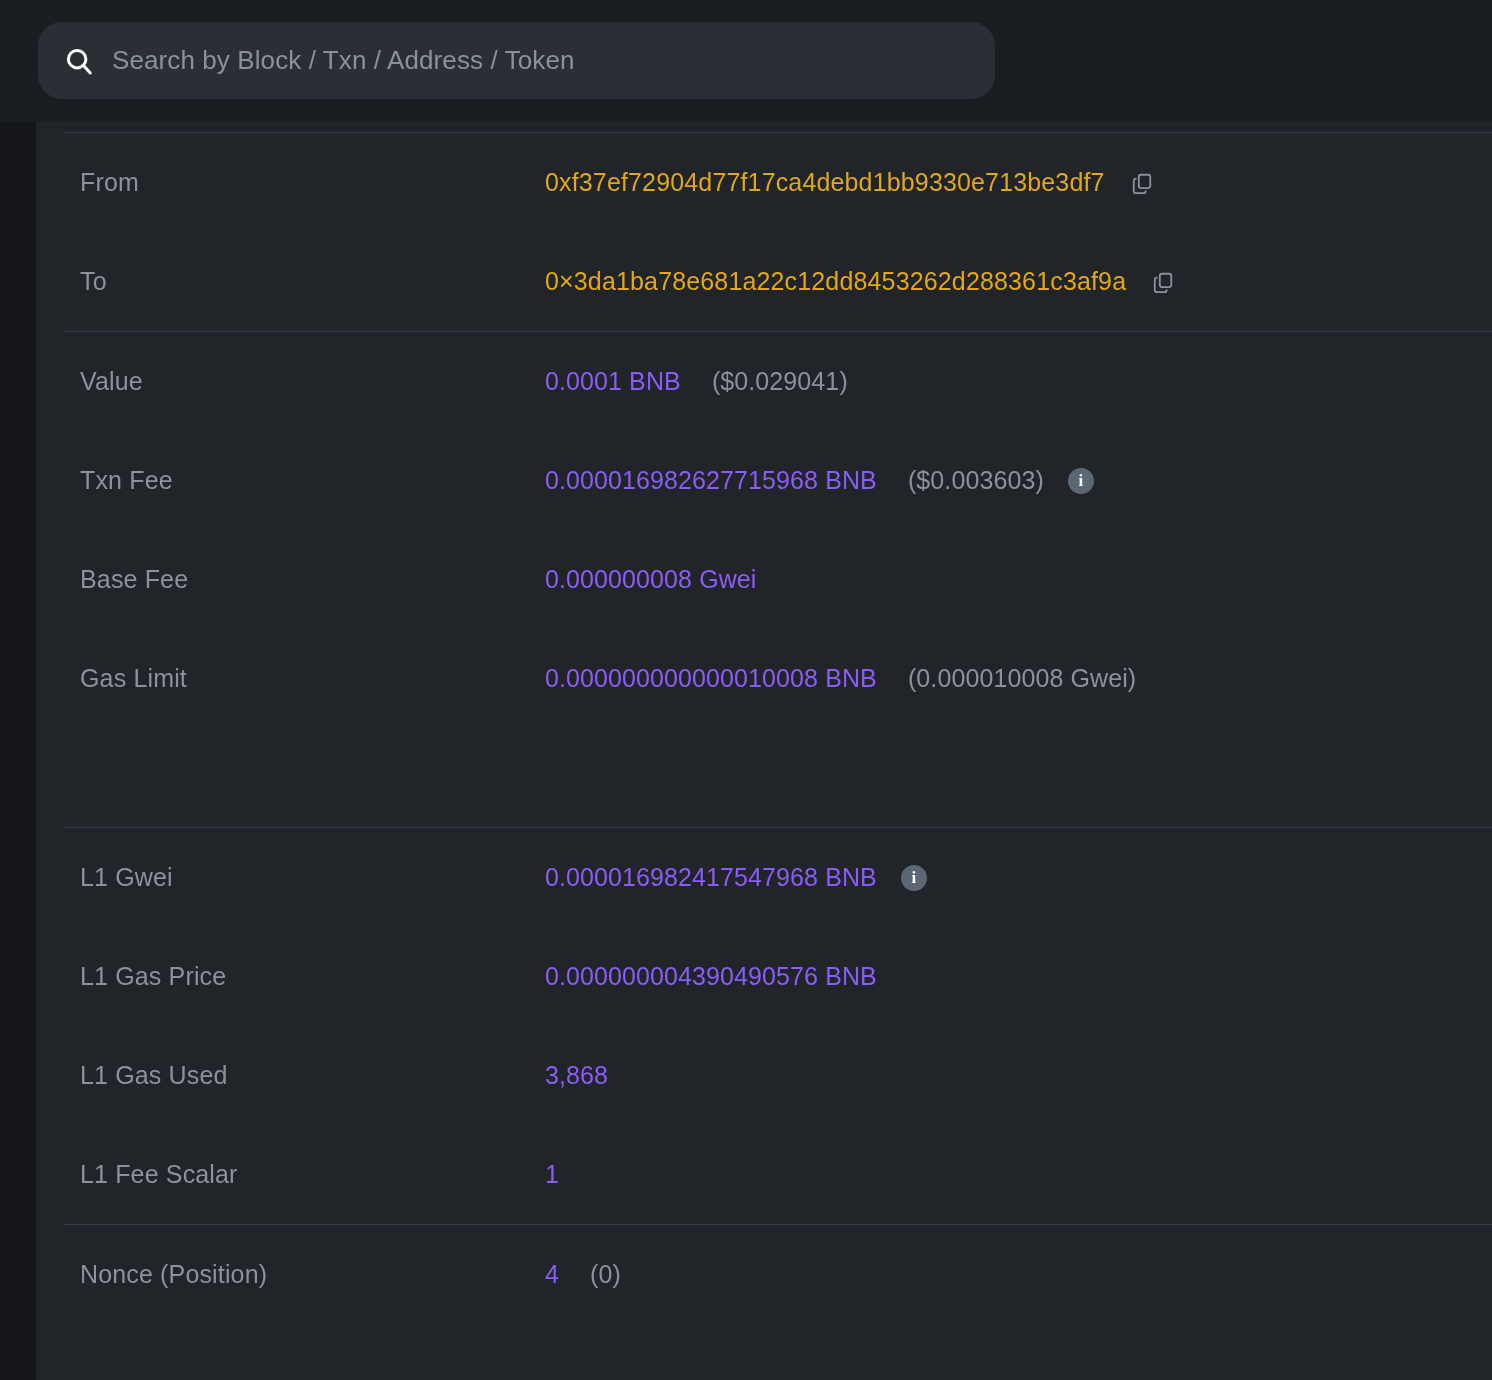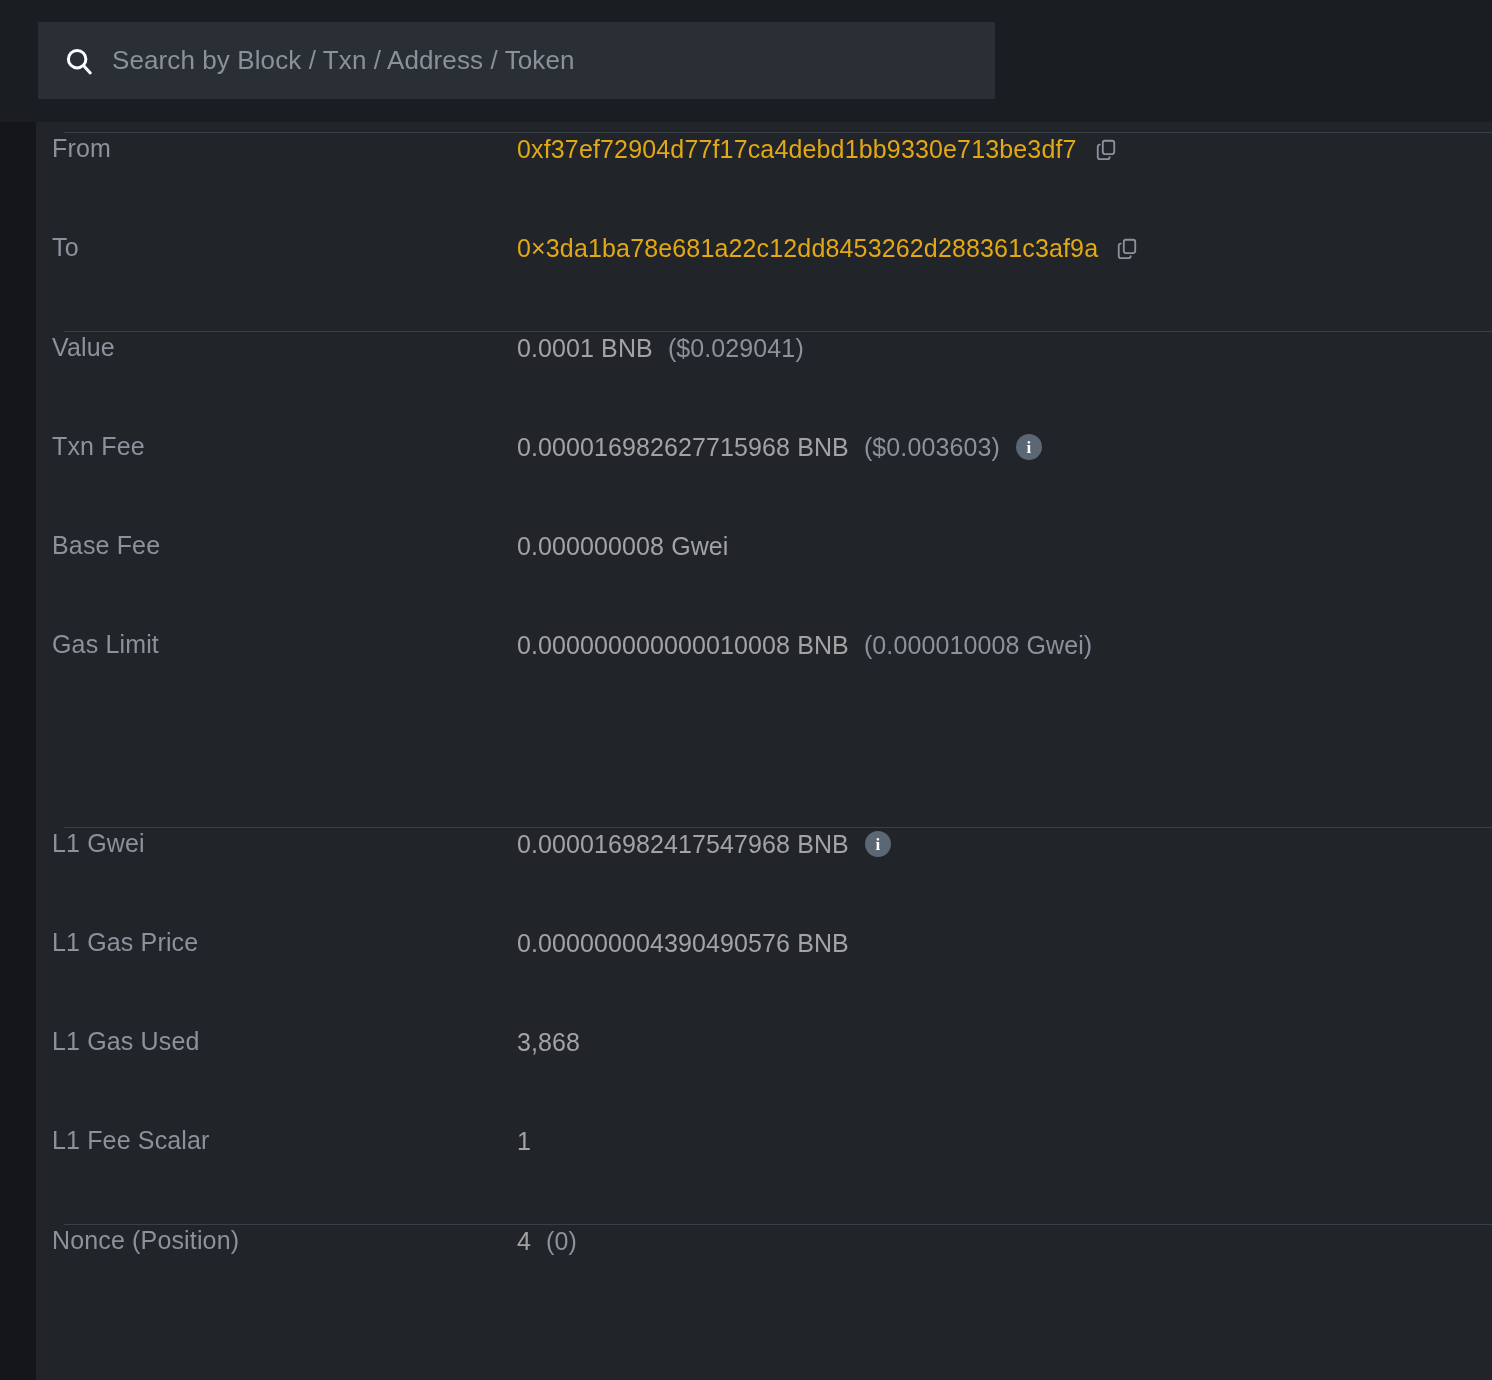--- a/index.html
+++ b/index.html
@@ -29,21 +29,21 @@
     background: #1a1d21;
   }
 
   .search-box {
     position: absolute;
     left: 38px;
     top: 22px;
     width: 957px;
     height: 77px;
     background: #2a2f36;
-    border-radius: 0;
+    border-radius: 24px;
     display: flex;
     align-items: center;
     padding: 0 26px;
     gap: 18px;
   }
 
   .search-icon {
     flex: 0 0 auto;
     width: 30px;
     height: 30px;
@@ -96,42 +96,42 @@
   .rows {
     position: absolute;
     left: 0;
     top: 11px;
     right: 0;
   }
 
   .row {
     position: relative;
     display: flex;
-    align-items: flex-start;
+    align-items: center;
     min-height: 99px;
-    padding: 0 0 0 16px;
+    padding: 0 0 0 44px;
   }
 
   .row .label {
     flex: 0 0 465px;
     color: #8b929c;
     font-size: 25px;
     line-height: 1.25;
     letter-spacing: 0.15px;
   }
 
   .row .value {
     flex: 1 1 auto;
     display: flex;
     align-items: center;
     color: #ebecee;
     font-size: 25px;
     line-height: 1.3;
     letter-spacing: 0.1px;
-    gap: 4px;
+    gap: 12px;
   }
 
   
   .group-sep {
     position: relative;
     height: 1px;
     margin-left: 28px;
     background: #3a4049;
   }
 
@@ -154,21 +154,21 @@
     margin-left: 10px;
     cursor: pointer;
     background: transparent;
     border: none;
     flex: 0 0 auto;
   }
   .copy-icon { width: 22px; height: 22px; display: block; color: #8b929c; }
 
   
   .muted { color: #8b929c; }
-  .val-main { color: #a3a3a3; }
+  .val-main { color: #8b5cf6; }
   .sep-pipe { color: #ebecee; padding: 0 4px; }
 
   .info-icon {
     display: inline-flex;
     align-items: center;
     justify-content: center;
     width: 26px;
     height: 26px;
     margin-left: 12px;
     border-radius: 50%;

